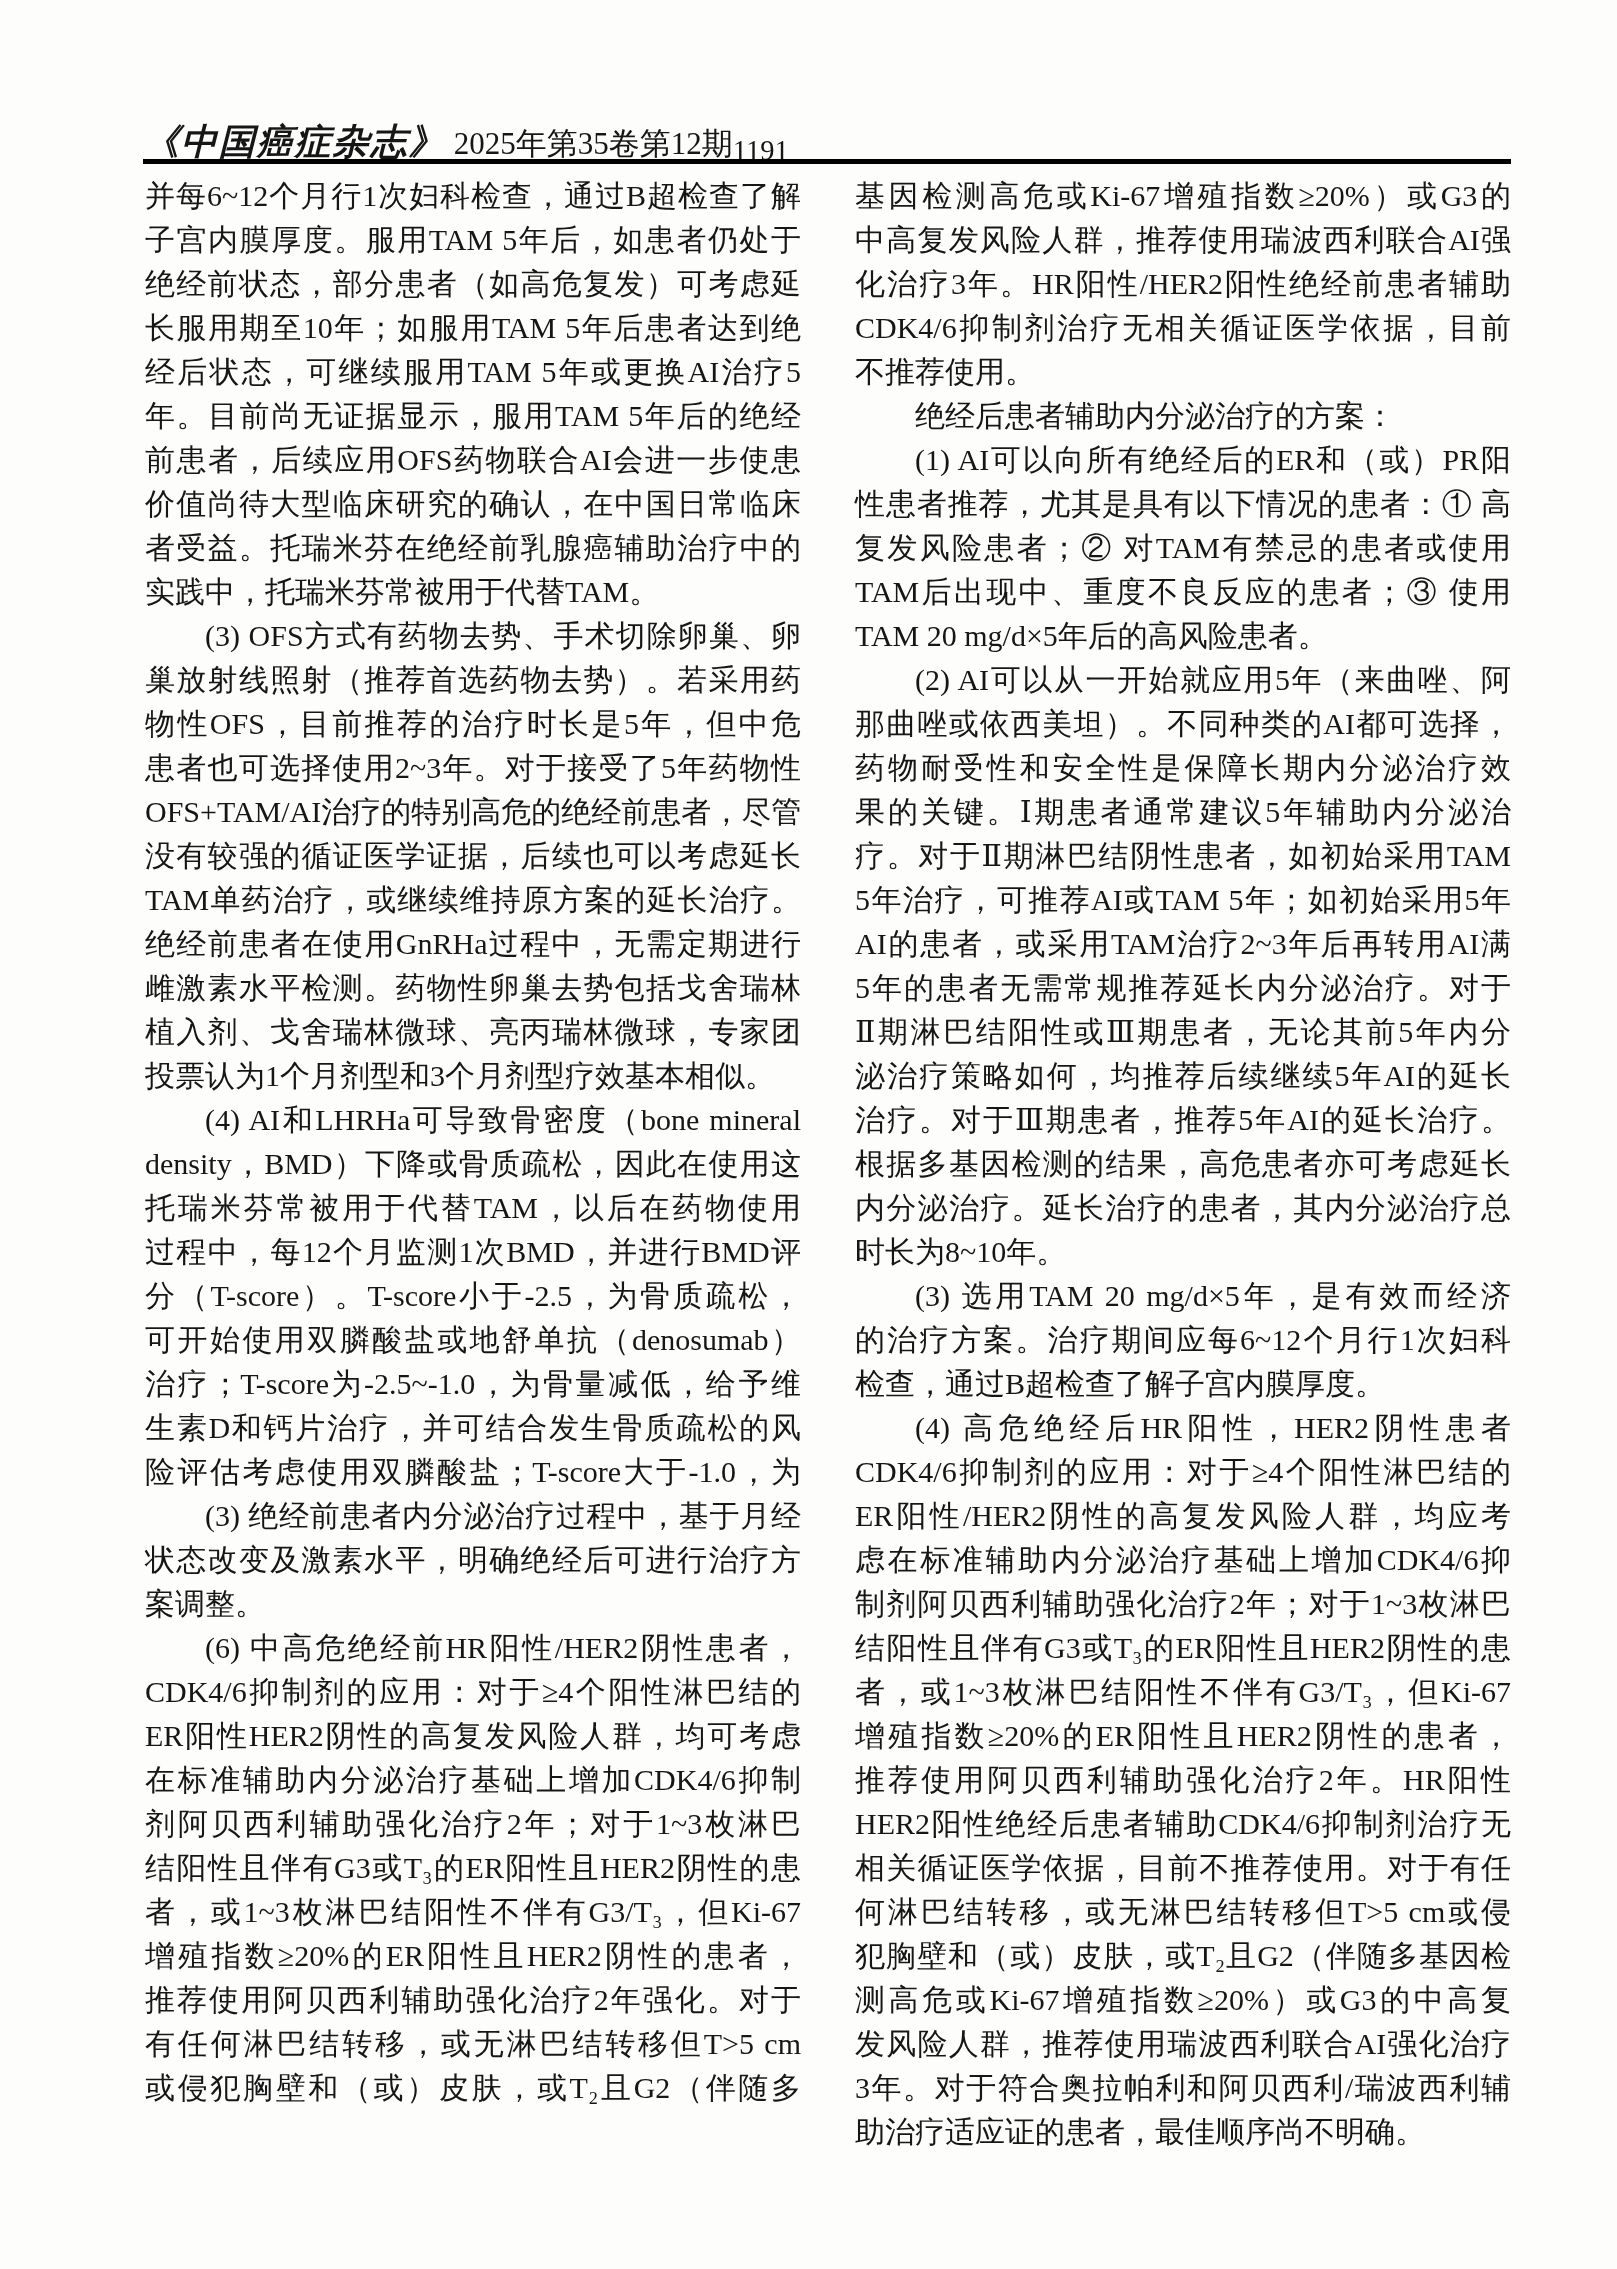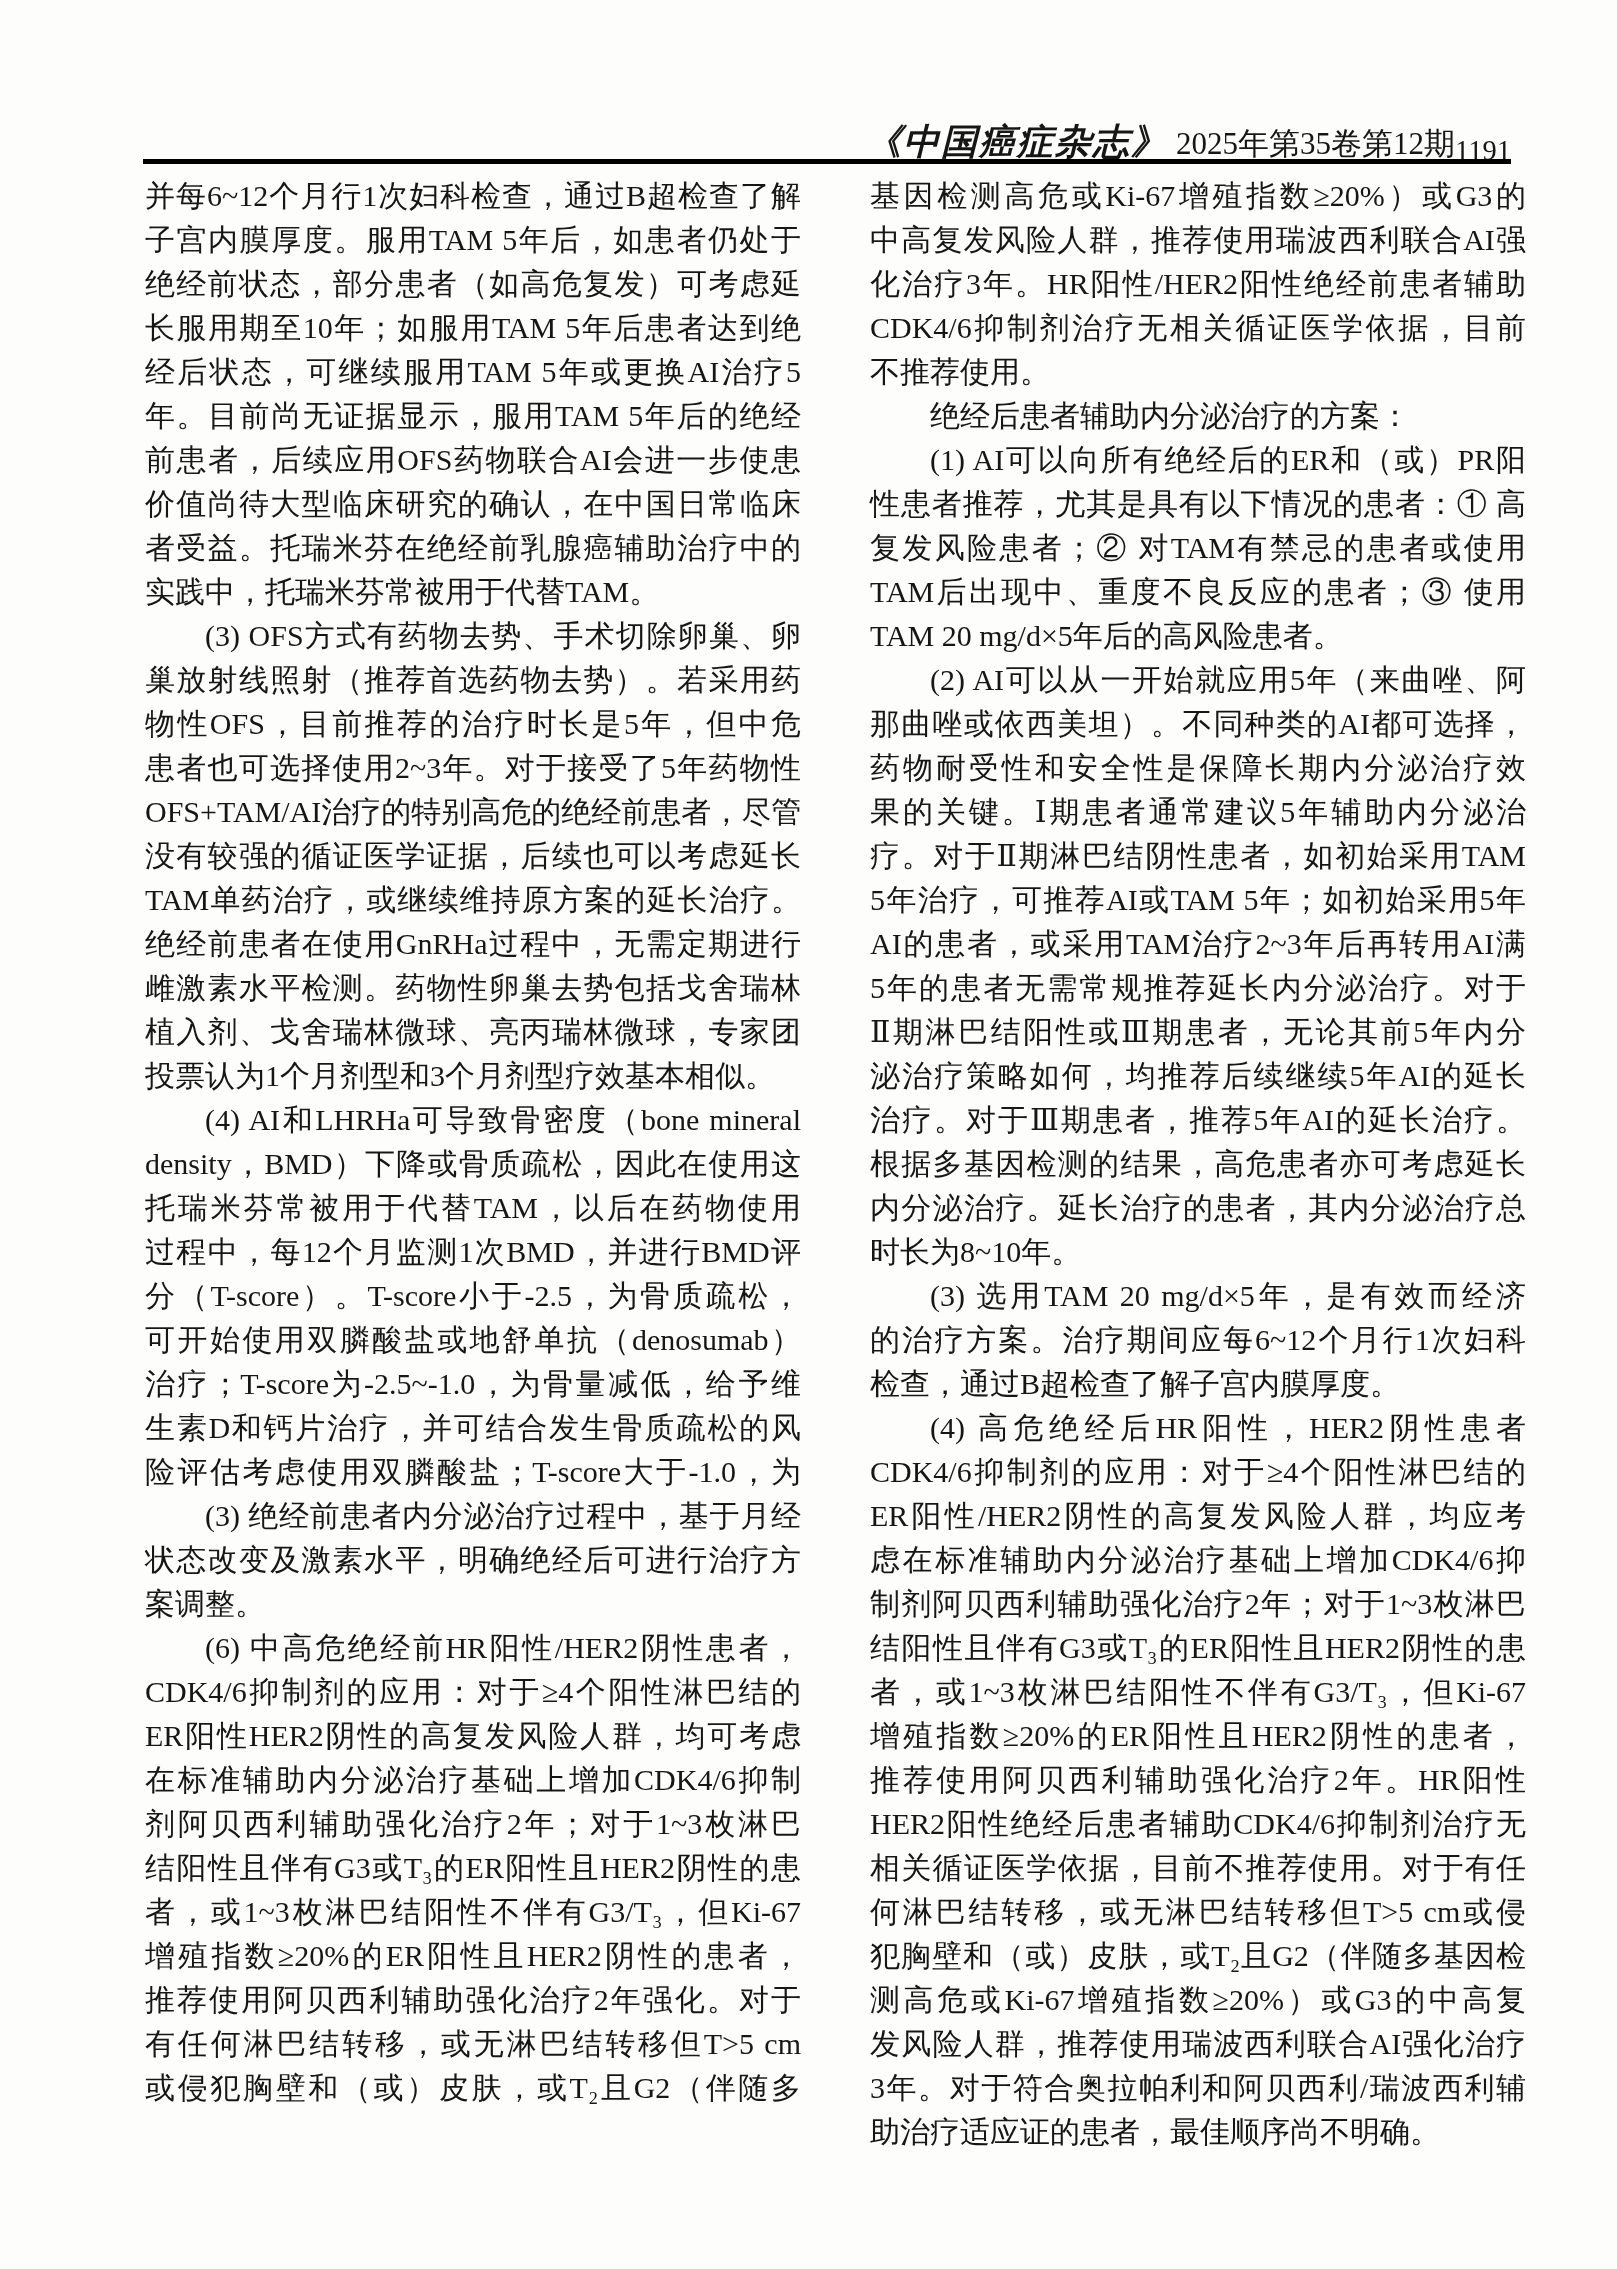--- a/index.html
+++ b/index.html
@@ -10,21 +10,21 @@
     font-family: "Liberation Serif", "DejaVu Serif", serif;
     position: relative;
     overflow: hidden;
   }
   .page { position: absolute; inset: 0; }
 
   .page-header {
     position: absolute;
     left: 143px; right: 107px; top: 118px;
     display: flex;
-    justify-content: flex-end;
+    justify-content: flex-start;
     align-items: flex-end;
   }
   .header-left { display: flex; align-items: baseline; gap: 7.6px; }
   .journal-title {
     font-size: 36px;
     font-weight: bold;
     font-style: italic;
     letter-spacing: 1.9px;
     white-space: nowrap;
   }
@@ -35,21 +35,21 @@
     position: absolute;
     left: 143px; right: 107px; top: 159px;
     height: 4.8px;
     background: #000;
   }
 
   .content {
     position: absolute;
     left: 145px; top: 174px;
     display: flex;
-    gap: 69px;
+    gap: 54px;
   }
   .column { width: 656px; }
   .paragraph { margin: 0; }
   .line {
     font-size: 30px;
     line-height: 44px;
     height: 44px;
     white-space: nowrap;
     text-align: justify;
     text-align-last: justify;

